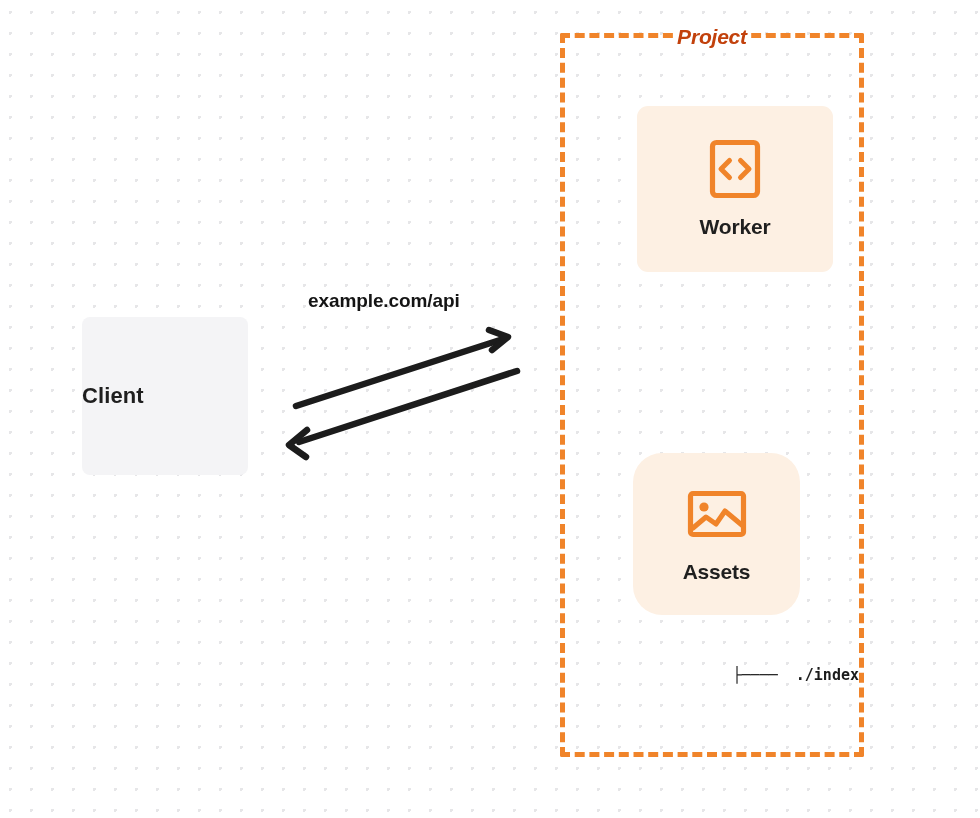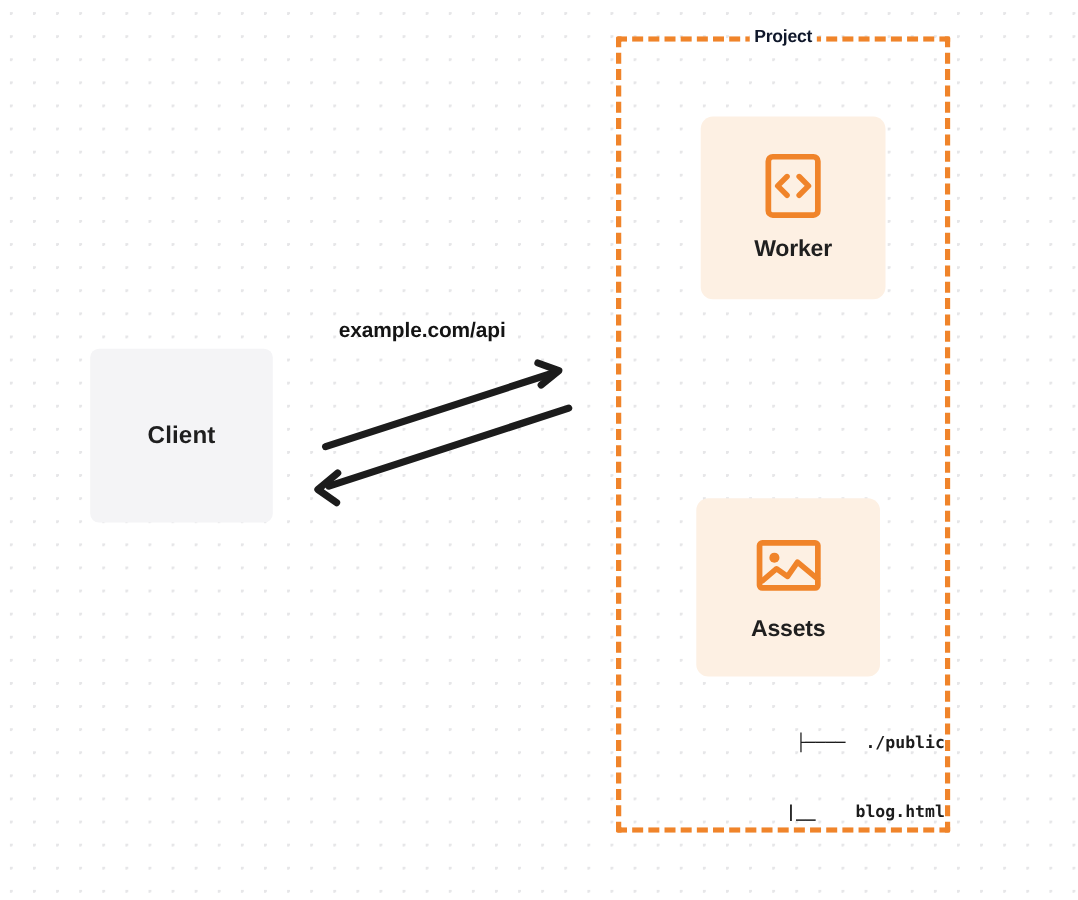--- a/index.html
+++ b/index.html
@@ -30,21 +30,20 @@
   #client-node {
     position: absolute;
     left: 82px;
     top: 317px;
     width: 166px;
     height: 158px;
     background: #f4f4f6;
     border-radius: 8px;
     display: flex;
     align-items: center;
-    justify-content: center;
   }
   #client-node .node-label {
     font-size: 22px;
     font-weight: bold;
     color: #1f1f1f;
     letter-spacing: .1px;
   }
 
   
   #arrows-layer {
@@ -79,48 +78,50 @@
     border: 5px dashed #f0842a;
     border-radius: 2px;
   }
   #project-title {
     position: absolute;
     left: 50%;
     top: -13px;
     transform: translateX(-50%);
     background: #ffffff;
     padding: 0 4px;
-    font-size: 16px;
-    font-weight: bold;
-    color: #0f172a;
+    font-size: 21px;
+    font-weight: bold;
+    color: #c2410c;
     white-space: nowrap;
     letter-spacing: -.2px;
+    font-style: italic;
   }
 
   
   .service-card {
     position: absolute;
     background: #fdf0e3;
     border-radius: 11px;
     display: flex;
     flex-direction: column;
     align-items: center;
     justify-content: center;
   }
   #worker-card {
     left: 72px;  
     top: 68px;   
-    width: 168px;
+    width: 196px;
     height: 166px;
   }
   #assets-card {
     left: 68px;  
     top: 415px;  
     width: 167px;
     height: 162px;
+    border-radius: 29px;
   }
   .service-card .card-icon {
     width: 60px;
     height: 60px;
     display: block;
     margin-bottom: 16px;
   }
   .service-card .card-label {
     font-size: 21px;
     font-weight: bold;
@@ -186,19 +187,18 @@
     <div id="assets-card" class="service-card">
       <svg class="card-icon" viewBox="0 0 60 60" xmlns="http://www.w3.org/2000/svg">
         <rect x="3.5" y="9.5" width="53" height="41" rx="2.5" ry="2.5" fill="none" stroke="#f0842a" stroke-width="5.2"></rect>
         <circle cx="17" cy="23" r="4.6" fill="#f0842a"></circle>
         <polyline points="6,44 19,33 29,40 38,27 56,42" fill="none" stroke="#f0842a" stroke-width="5" stroke-linecap="round" stroke-linejoin="round"></polyline>
       </svg>
       <span class="card-label">Assets</span>
     </div>
 
     <div id="assets-tree">
-      <span class="tree-row">├────  ./public</span>
-      <span class="tree-row">     |__    blog.html</span>
+      <span class="tree-row">├────  ./index</span>
       
     </div>
 
   </div>
 </div>
 
 </body></html>

